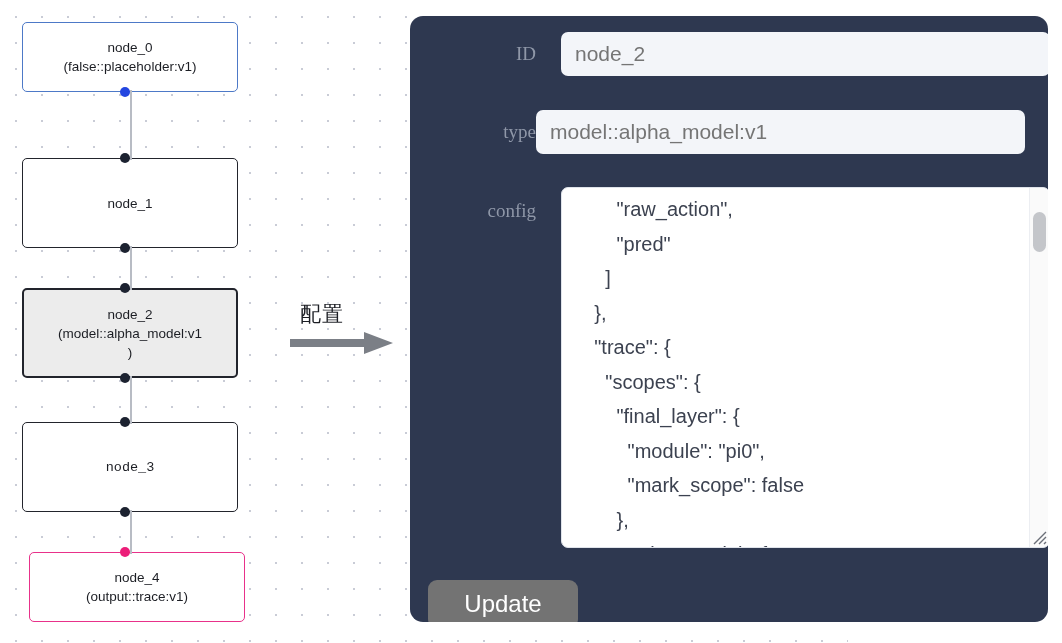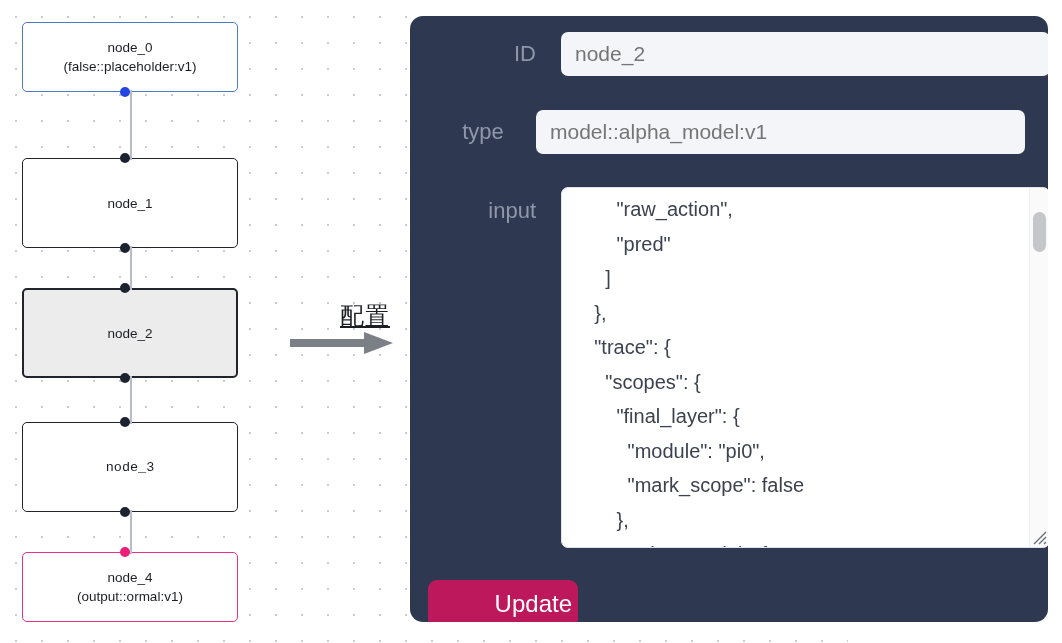--- a/index.html
+++ b/index.html
@@ -31,62 +31,61 @@
   }
   .node .ln{display:block;white-space:pre-wrap;word-break:break-all;}
   .node.n-input{border-color:#4d79c7;}
   .node.n-selected{background:#ececec;border-color:#22242c;border-width:2px;}
   .node.n-output{border-color:#e8318a;border-width:1.6px;}
 
   #node0{top:22px;height:70px;}
   #node1{top:158px;height:90px;}
   #node2{top:288px;height:90px;}
   #node3{top:422px;height:90px;font-family:Liberation Mono, monospace;}
-  #node4{top:552px;height:70px;}
+  #node4{top:552px;height:70px;margin-left:7px;}
 
   
   .port{position:absolute;width:10px;height:10px;border-radius:50%;background:#1c2230;left:125px;margin-left:-5px;z-index:4;}
   .port.blue{background:#2346e0;}
   .port.pink{background:#ec1e79;}
   .edge{position:absolute;left:130px;width:2px;background:#b8bcc4;z-index:1;}
 
   
   #midlabel{
     position:absolute;left:300px;top:300px;width:90px;
-    font-size:24px;color:#1c1e24;text-align:right;letter-spacing:1px;
+    font-size:21px;color:#1c1e24;text-align:left;letter-spacing:1px;
     font-family:"DejaVu Sans",sans-serif;
-    text-decoration:underline;
   }
   #arrowwrap{position:absolute;left:290px;top:330px;width:104px;height:26px;}
 
   
   #panel{
     position:absolute;left:410px;top:16px;width:638px;height:606px;
     background:#2e3850;border-radius:13px;box-sizing:border-box;
     overflow:hidden;
   }
   .frow{position:absolute;display:flex;align-items:flex-start;}
   .flabel{
-    color:#8f97a8;font-size:22px;line-height:26px;
+    color:#8f97a8;font-size:19px;line-height:26px;
     width:106px;text-align:right;padding-right:0;
-    font-family:Liberation Sans, sans-serif;
+    font-family:Liberation Serif, serif;
   }
   .finput{
     box-sizing:border-box;
     background:#f3f5f9;border:none;border-radius:7px;
     color:#9aa2b1;font-size:21px;
     padding:6px 14px;
     font-family:"Liberation Sans",sans-serif;
     outline:none;
   }
   #row-id{left:20px;top:16px;}
   #row-id .flabel{padding-top:9px;}
   #row-id .finput{width:489px;height:44px;margin-left:25px;}
   #row-type{left:20px;top:94px;}
-  #row-type .flabel{padding-top:9px;text-align:center;}
+  #row-type .flabel{padding-top:9px;}
   #row-type .finput{width:489px;height:44px;}
   #row-config{left:20px;top:171px;}
   #row-config .flabel{padding-top:11px;}
 
   
   #ta-wrap{position:relative;margin-left:25px;width:489px;height:361px;}
   #config-area{
     box-sizing:border-box;
     position:absolute;left:0;top:0;width:489px;height:361px;
     background:#ffffff;border:1px solid #dfe3ea;border-radius:7px;
@@ -104,24 +103,24 @@
   #config-thumb{
     position:absolute;left:3px;top:24px;width:13px;height:40px;
     background:#c4c6ca;border-radius:7px;
   }
   #resize-grip{position:absolute;right:2px;bottom:2px;width:19px;height:19px;}
 
   
   #update-btn{
     position:absolute;left:18px;top:564px;
     width:150px;height:48px;
-    background:#be185d;border:none;border-radius:9px;
+    background:#737373;border:none;border-radius:9px;
     color:#ffffff;font-size:24px;
     font-family:"Liberation Sans",sans-serif;
-    cursor:pointer;text-align:right;line-height:46px;
+    cursor:pointer;text-align:center;line-height:46px;
   }
 </style>
 </head>
 <body>
 
 <div id="canvas">
 
   <div id="graph">
 
     <div class="edge" style="top:90px;height:70px;"></div>
@@ -136,33 +135,35 @@
     <div class="port blue" style="top:87px;"></div>
 
     <div class="node" id="node1">
       <span class="ln">node_1</span>
     </div>
     <div class="port" style="top:153px;"></div>
     <div class="port" style="top:243px;"></div>
 
     <div class="node n-selected" id="node2">
       <span class="ln">node_2</span>
+      <span class="ln">(model::alpha_model:v1
+)</span>
     </div>
     <div class="port" style="top:283px;"></div>
     <div class="port" style="top:373px;"></div>
 
     <div class="node" id="node3">
       <span class="ln">node_3</span>
     </div>
     <div class="port" style="top:417px;"></div>
     <div class="port" style="top:507px;"></div>
 
     <div class="node n-output" id="node4">
       <span class="ln">node_4</span>
-      <span class="ln">(output::ormal:v1)</span>
+      <span class="ln">(output::trace:v1)</span>
     </div>
     <div class="port pink" style="top:547px;"></div>
   </div>
 
   <div id="midlabel">配置</div>
   <div id="arrowwrap">
     <svg width="104" height="26" viewBox="0 0 104 26">
       <path d="M0 9 L74 9 L74 2 L103 13 L74 24 L74 17 L0 17 Z" fill="#7b7f86"></path>
     </svg>
   </div>
@@ -173,21 +174,21 @@
       <div class="flabel">ID</div>
       <input class="finput" type="text" placeholder="node_2" style="">
     </div>
 
     <div class="frow" id="row-type">
       <div class="flabel">type</div>
       <input class="finput" type="text" placeholder="model::alpha_model:v1" style="">
     </div>
 
     <div class="frow" id="row-config">
-      <div class="flabel">input</div>
+      <div class="flabel">config</div>
       <div id="ta-wrap">
         <div id="config-area">        "raw_action",
         "pred"
       ]
     },
     "trace": {
       "scopes": {
         "final_layer": {
           "module": "pi0",
           "mark_scope": false

